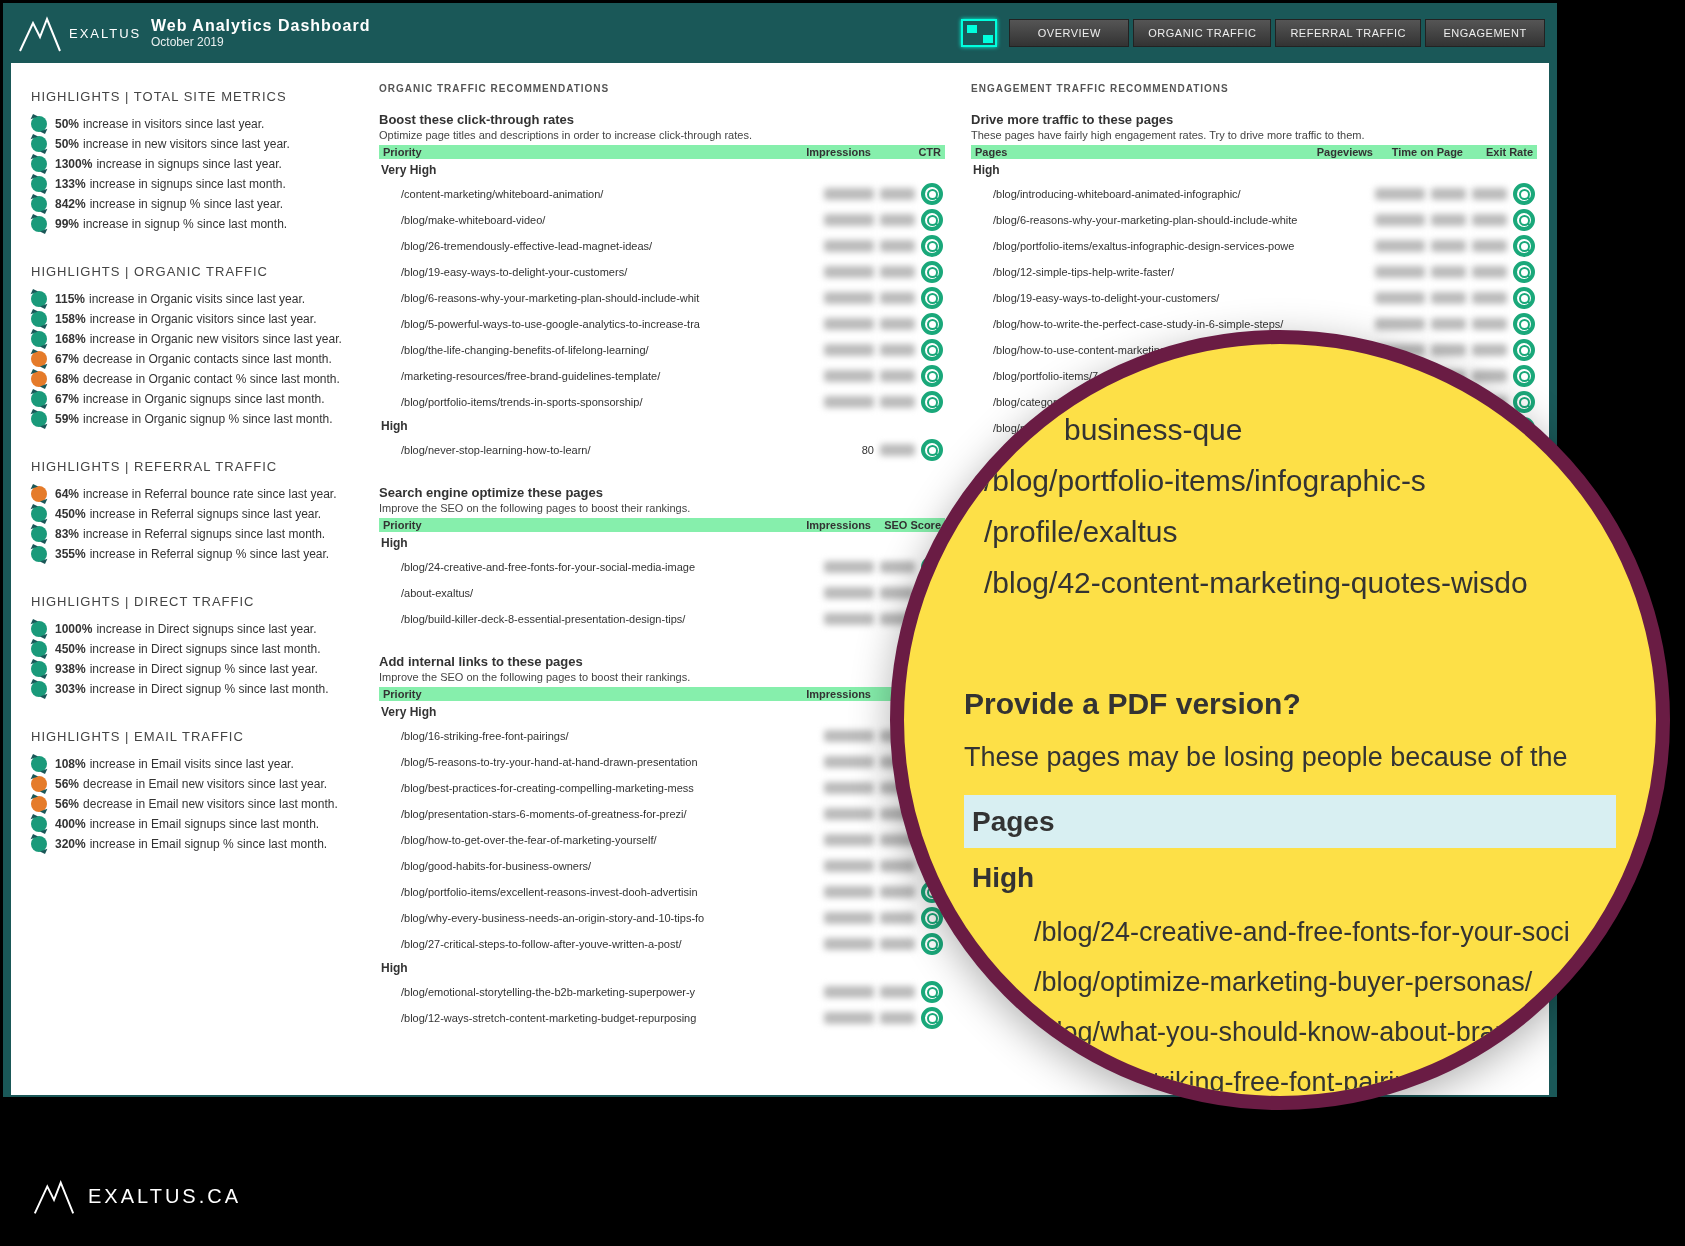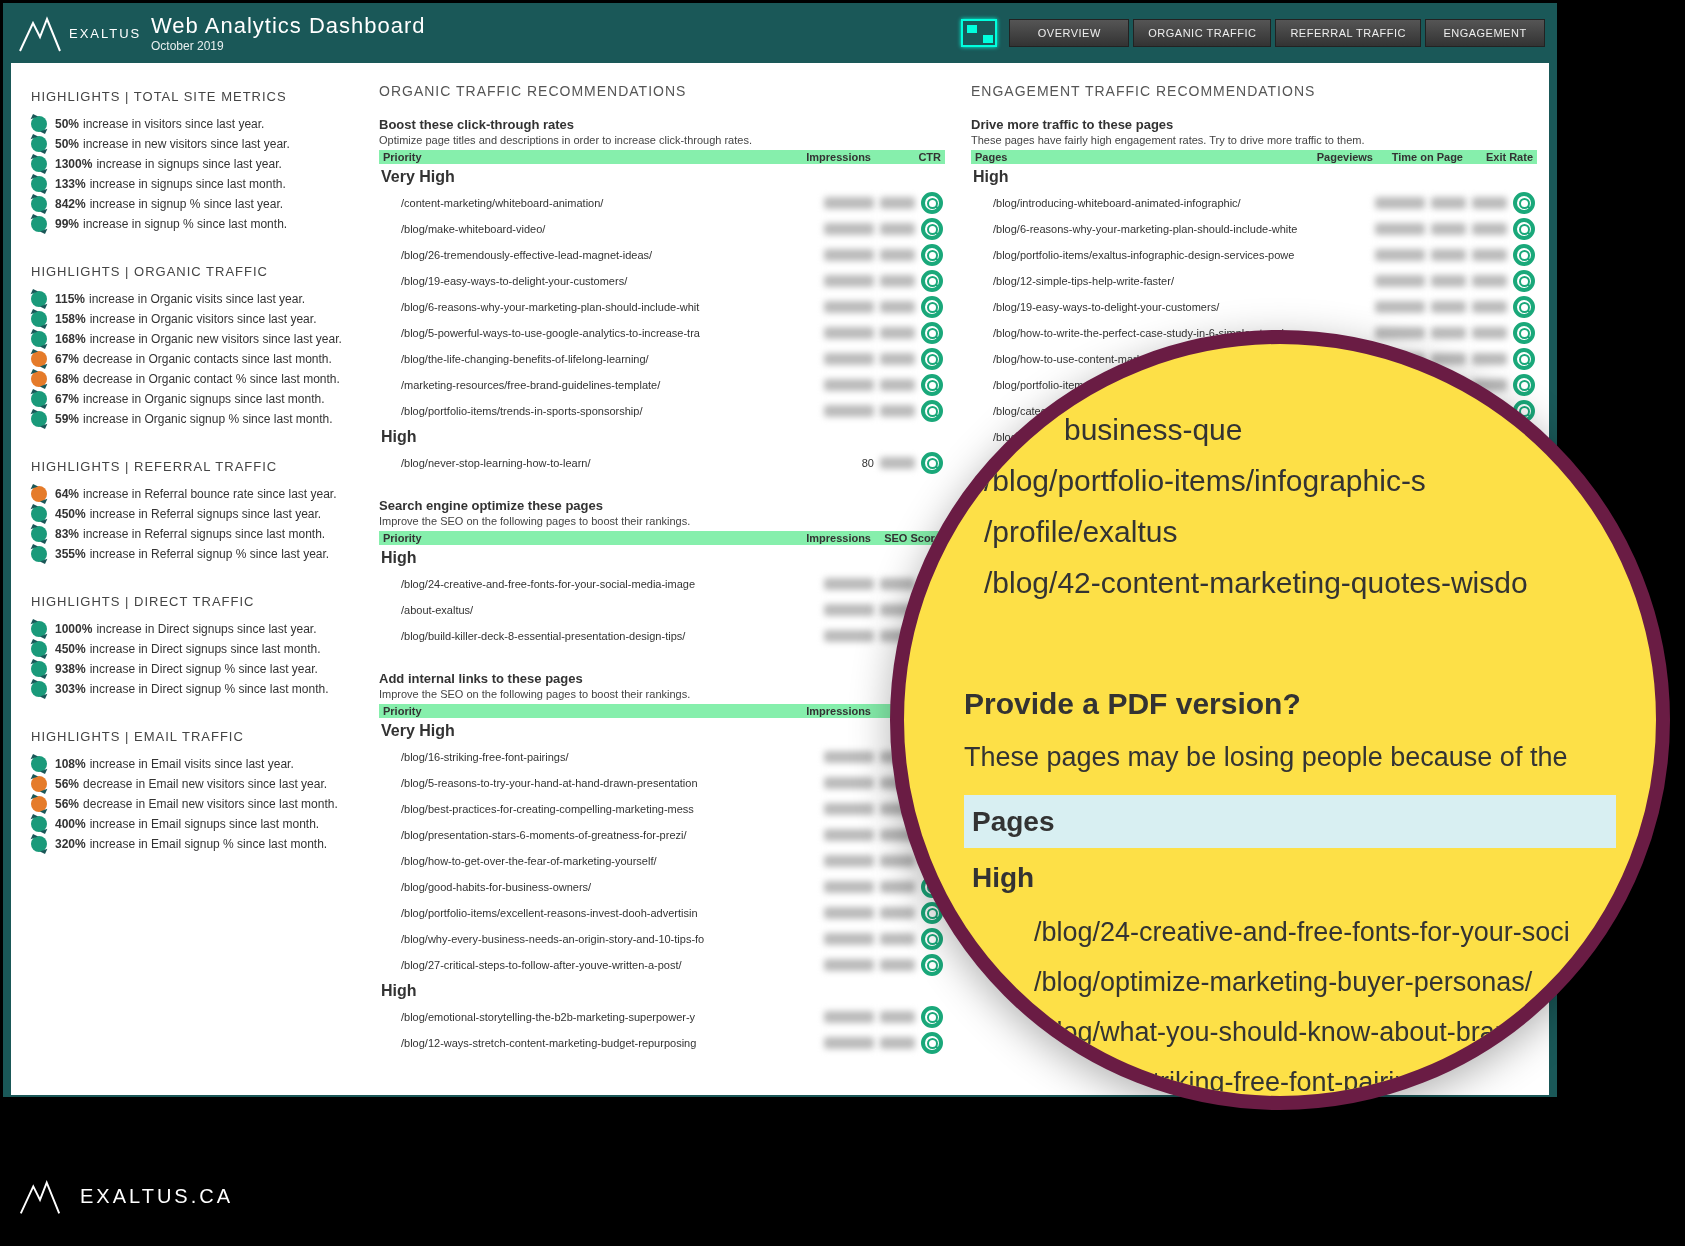--- a/index.html
+++ b/index.html
@@ -24,21 +24,21 @@
     height: 60px;
     display: flex;
     align-items: center;
     padding: 0 12px;
     color: #fff;
   }
   .logo-wrap { display:flex; align-items:center; width:130px; }
   .logo-svg { width:50px; height:40px; }
   .logo-text { font-size:13px; letter-spacing:2px; margin-left:4px; }
   .title-wrap { flex: 0 0 auto; margin-left: 6px;}
-  .title { font-size: 22px; font-weight: 400; letter-spacing:1px;}
+  .title { font-size: 16px; font-weight: 700; letter-spacing:1px;}
   .subtitle { font-size: 12px; opacity:.9;}
   .spacer { flex:1; }
   .dash-icon {
     width:36px; height:28px; border:2px solid #0fd; margin-right:8px;
     background: linear-gradient(#0fd,#0fd) 4px 4px/10px 8px no-repeat,
                 linear-gradient(#0fd,#0fd) 20px 14px/10px 8px no-repeat;
     box-shadow: 0 0 4px #0fd;
   }
   .nav-btn {
     background: linear-gradient(#555,#333);
@@ -57,24 +57,25 @@
     margin: 0 8px 8px 8px;
     height: 1032px;
     display: flex;
     padding: 20px 12px;
     gap: 18px;
     overflow:hidden;
   }
   .col { flex:1; min-width:0; padding-left:8px;}
   .col-left { flex: 0 0 330px; }
   .sec-head {
-    font-size: 14px;
+    font-size: 10px;
     color:#555;
     letter-spacing: 1px;
     margin-bottom: 18px;
+    font-weight: bold;
   }
   .sec-sub {
     font-size: 13px;
     color:#444;
     letter-spacing: 1px;
     margin: 4px 0 10px 0;
   }
   .hi-line {
     display:flex; align-items:center;
     font-size:12px;
@@ -101,21 +102,21 @@
   .tbl-head {
     background:#86efac;
     display:flex;
     font-size:11px;
     font-weight:bold;
     padding:1px 4px;
   }
   .tbl-head .c1{ flex:1; }
   .tbl-head .c2{ width:80px; text-align:right; }
   .tbl-head .c3{ width:70px; text-align:right; }
-  .grp { font-weight:bold; font-size:16px; padding:4px 2px;}
+  .grp { font-weight:bold; font-size:12px; padding:4px 2px;}
   .row {
     display:flex; align-items:center;
     font-size:11px;
     padding:2px 2px 2px 22px;
     white-space:nowrap;
   }
   .row .pth { flex:1; overflow:hidden; text-overflow:ellipsis; color:#333;}
   .row .blur {
     width:50px; height:12px;
     background:#bbb;
@@ -168,25 +169,25 @@
   }
   .zoom-inner .zt { font-size:30px; font-weight:bold; margin-top:70px;}
   .zoom-inner .zd { font-size:27px; margin:6px 0 14px 0;}
   .zoom-inner .zh { background:#d8eff2; font-weight:bold; padding:3px 8px; font-size:28px;}
   .zoom-inner .zg { font-weight:bold; font-size:28px; padding:6px 8px;}
   .zoom-inner .zr { padding:2px 8px 2px 70px; font-size:27px; white-space:nowrap;}
   .zoom-top { padding-left:20px; font-size:30px; white-space:nowrap;}
 
   .footer-logo {
     position:absolute;
-    left: 16px; bottom: 30px;
+    left: 30px; bottom: 30px;
     color:#fff;
     font-size: 20px;
     letter-spacing:3px;
-    display:flex; align-items:center; gap:16px;
+    display:flex; align-items:center; gap:10px;
   }
   .footer-logo svg{width:48px;height:40px;}
 </style>
 </head>
 <body>
 
 <div class="outer">
   <div class="topbar">
     <div class="logo-wrap">
       <svg class="logo-svg" viewBox="0 0 50 40">

